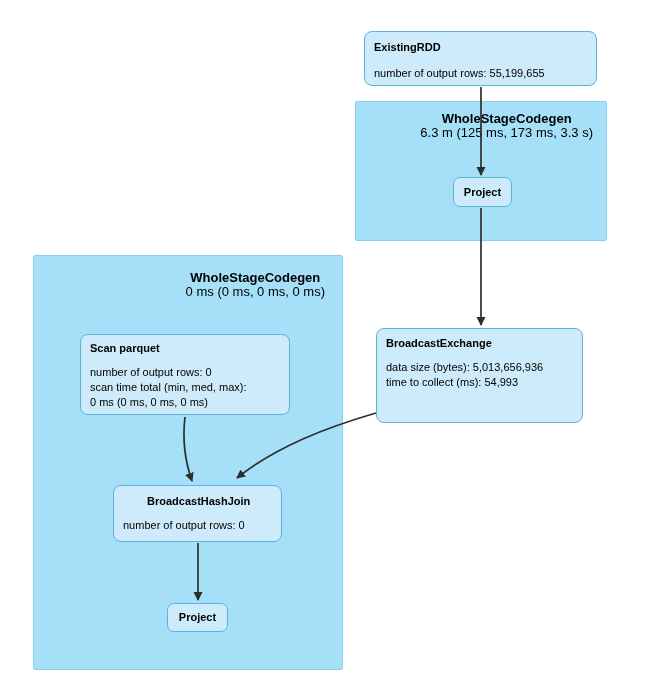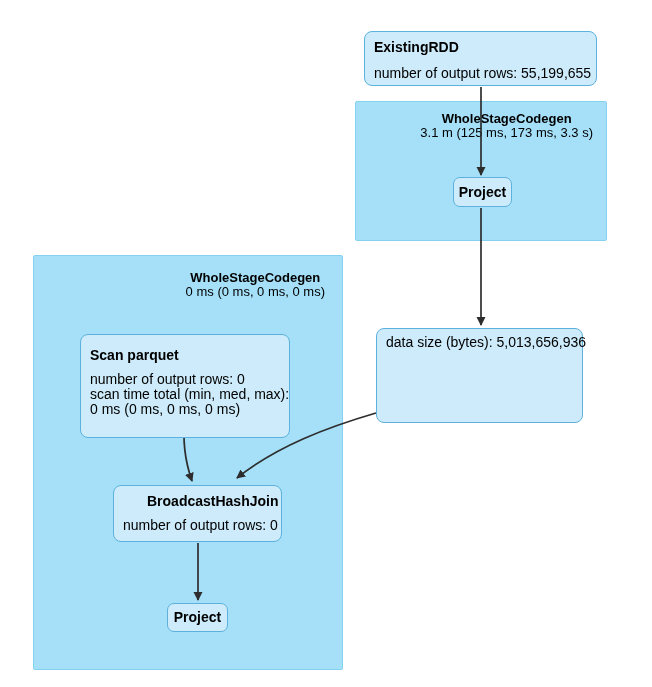--- a/index.html
+++ b/index.html
@@ -48,21 +48,21 @@
     stroke-width: 1.7px;
   }
   .plan-node {
     position: absolute;
     background: var(--node-fill, #cdebfa);
     border: 1.5px solid var(--node-border, #5cb2dd);
     border-radius: 8px;
     z-index: 3;
     box-sizing: border-box;
     padding: 6px 9px;
-    font-size: 14px;
+    font-size: 11px;
     line-height: 15px;
   }
   .plan-node .node-title {
     font-weight: bold;
     line-height: 16px;
     margin-bottom: 10px;
     white-space: nowrap;
   }
   .plan-node .node-metric {
     white-space: nowrap;
@@ -78,35 +78,35 @@
   
   #cluster-left   { left: 33px;  top: 255px; width: 310px; height: 415px; }
   #cluster-right  { left: 355px; top: 101px; width: 252px; height: 140px; }
   #cluster-right .cluster-header { top: 9px;  right: 13px; }
   #cluster-left  .cluster-header { top: 14px; right: 17px; }
   #node-existing-rdd   { left: 364px; top: 31px;  width: 233px; height: 55px; padding-top: 7px; }
   #node-existing-rdd .node-title { margin-bottom: 11px; }
   #node-project-right  { left: 453px; top: 177px; width: 59px;  height: 30px; }
   #node-broadcast-exchange { left: 376px; top: 328px; width: 207px; height: 95px; }
   #node-broadcast-exchange .node-title { margin-bottom: 9px; }
-  #node-scan-parquet   { left: 80px;  top: 334px; width: 210px; height: 104px; padding-top: 12px; }
+  #node-scan-parquet   { left: 80px;  top: 334px; width: 210px; height: 81px; padding-top: 5px; }
   #node-scan-parquet .node-title { margin-bottom: 9px; }
   #node-bhj            { left: 113px; top: 485px; width: 169px; height: 57px; padding-top: 7px; }
   #node-bhj .node-title { margin-bottom: 9px; padding-left: 24px; }
   #node-project-left   { left: 167px; top: 603px; width: 61px;  height: 29px; }
 </style>
 </head>
 <body>
 
 <div class="canvas">
 
   <div class="cluster" id="cluster-right">
     <div class="cluster-header">
       <div class="cluster-title">WholeStageCodegen</div>
-      <div class="cluster-duration">3.1 m (125 ms, 173 ms, 3.3 s)</div>
+      <div class="cluster-duration">6.3 m (125 ms, 173 ms, 3.3 s)</div>
     </div>
   </div>
 
   <div class="cluster" id="cluster-left">
     <div class="cluster-header">
       <div class="cluster-title">WholeStageCodegen</div>
       <div class="cluster-duration">0 ms (0 ms, 0 ms, 0 ms)</div>
     </div>
   </div>
 
@@ -126,21 +126,23 @@
   <div class="plan-node" id="node-existing-rdd">
     <div class="node-title">ExistingRDD</div>
     <div class="node-metric">number of output rows: 55,199,655</div>
   </div>
 
   <div class="plan-node small-node" id="node-project-right">
     <span>Project</span>
   </div>
 
   <div class="plan-node" id="node-broadcast-exchange">
+    <div class="node-title">BroadcastExchange</div>
     <div class="node-metric">data size (bytes): 5,013,656,936</div>
+    <div class="node-metric">time to collect (ms): 54,993</div>
   </div>
 
   <div class="plan-node" id="node-scan-parquet">
     <div class="node-title">Scan parquet</div>
     <div class="node-metric">number of output rows: 0</div>
     <div class="node-metric">scan time total (min, med, max):</div>
     <div class="node-metric">0 ms (0 ms, 0 ms, 0 ms)</div>
   </div>
 
   <div class="plan-node" id="node-bhj">

